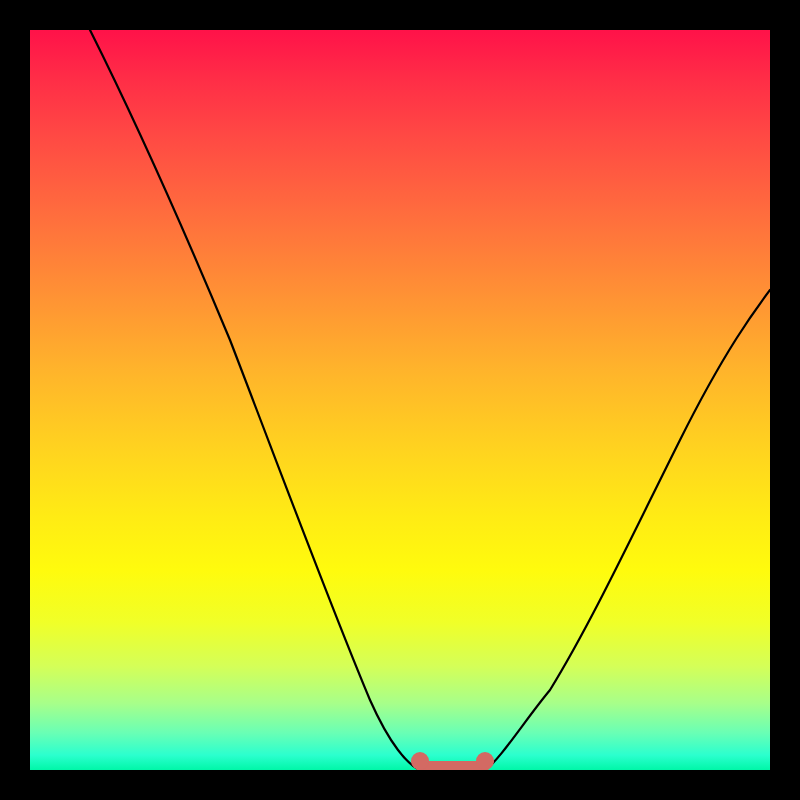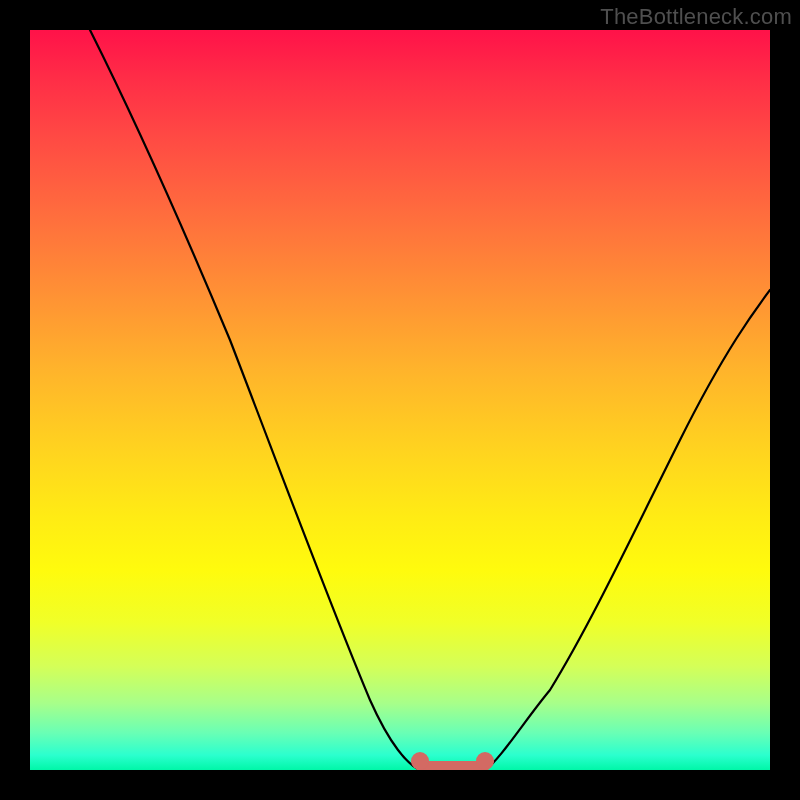--- a/index.html
+++ b/index.html
@@ -84,14 +84,13 @@
       <path d="M 455 740
                C 470 730, 495 690, 520 660
                C 560 595, 600 510, 650 410
                C 695 320, 725 280, 740 260" fill="none" stroke="#000" stroke-width="2.2" stroke-linecap="round"></path>
       <line x1="390" y1="736" x2="455" y2="736" stroke="#d36a63" stroke-width="10" stroke-linecap="round"></line>
       <circle cx="390" cy="731" r="9" fill="#d36a63"></circle>
       <circle cx="455" cy="731" r="9" fill="#d36a63"></circle>
     </svg>
   </div>
 
-  <div class="watermark">TheBottleneck.com</div>
 </div>
 
 </body></html>

